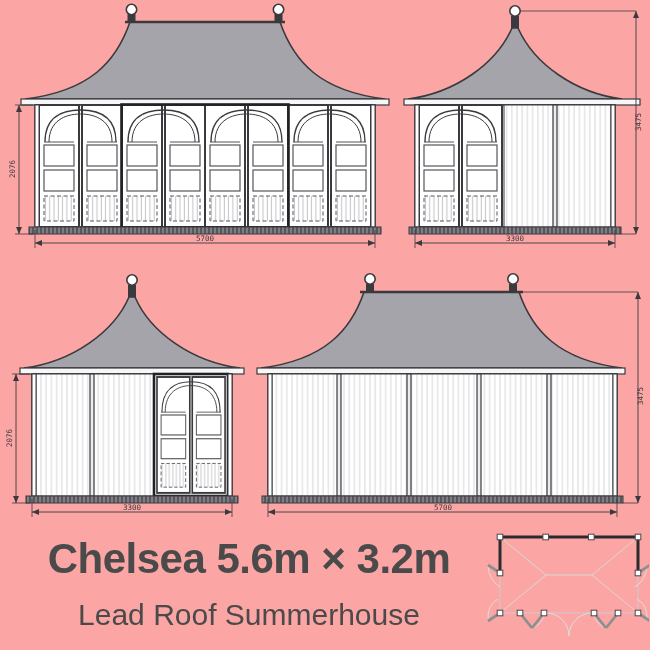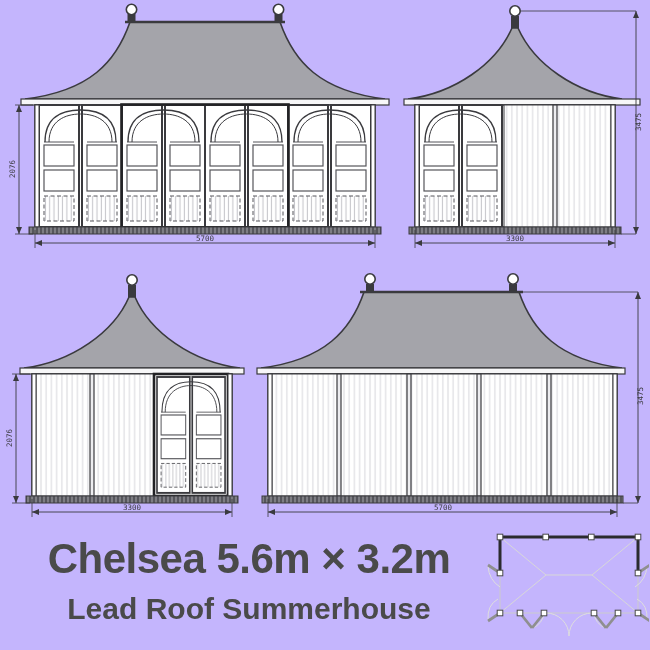--- a/index.html
+++ b/index.html
@@ -1,22 +1,22 @@
 <!DOCTYPE html>
 <html><head>
 <meta charset="utf-8">
 <style>
   html,body{margin:0;padding:0;background:#ffffff;}
-  #canvas{position:relative;width:650px;height:650px;background:#c4b5fd;overflow:hidden;
+  #canvas{position:relative;width:650px;height:650px;background:#fca5a5;overflow:hidden;
           font-family:"Liberation Sans","DejaVu Sans",sans-serif;}
   .view{position:absolute;}
   svg text.dim{font-family:"DejaVu Sans Mono",monospace;font-size:7.5px;fill:#3a3a3e;}
   #title-block{position:absolute;left:0px;top:536px;width:498px;text-align:center;color:#4a4a4a;}
   #title-main{font-size:42px;font-weight:700;letter-spacing:-0.5px;line-height:1.1;}
-  #title-sub{font-size:30px;font-weight:700;margin-top:10px;}
+  #title-sub{font-size:30px;font-weight:400;margin-top:16px;}
 </style>
 </head>
 <body>
 
 <div id="canvas">
 
   <svg class="view" style="left:5px;top:2px" width="395" height="250" viewBox="0 0 395 250">
     <defs>
       <pattern id="f-sl" width="4.3" height="8" patternUnits="userSpaceOnUse">
         <rect width="4.3" height="8" fill="#ffffff"></rect>

